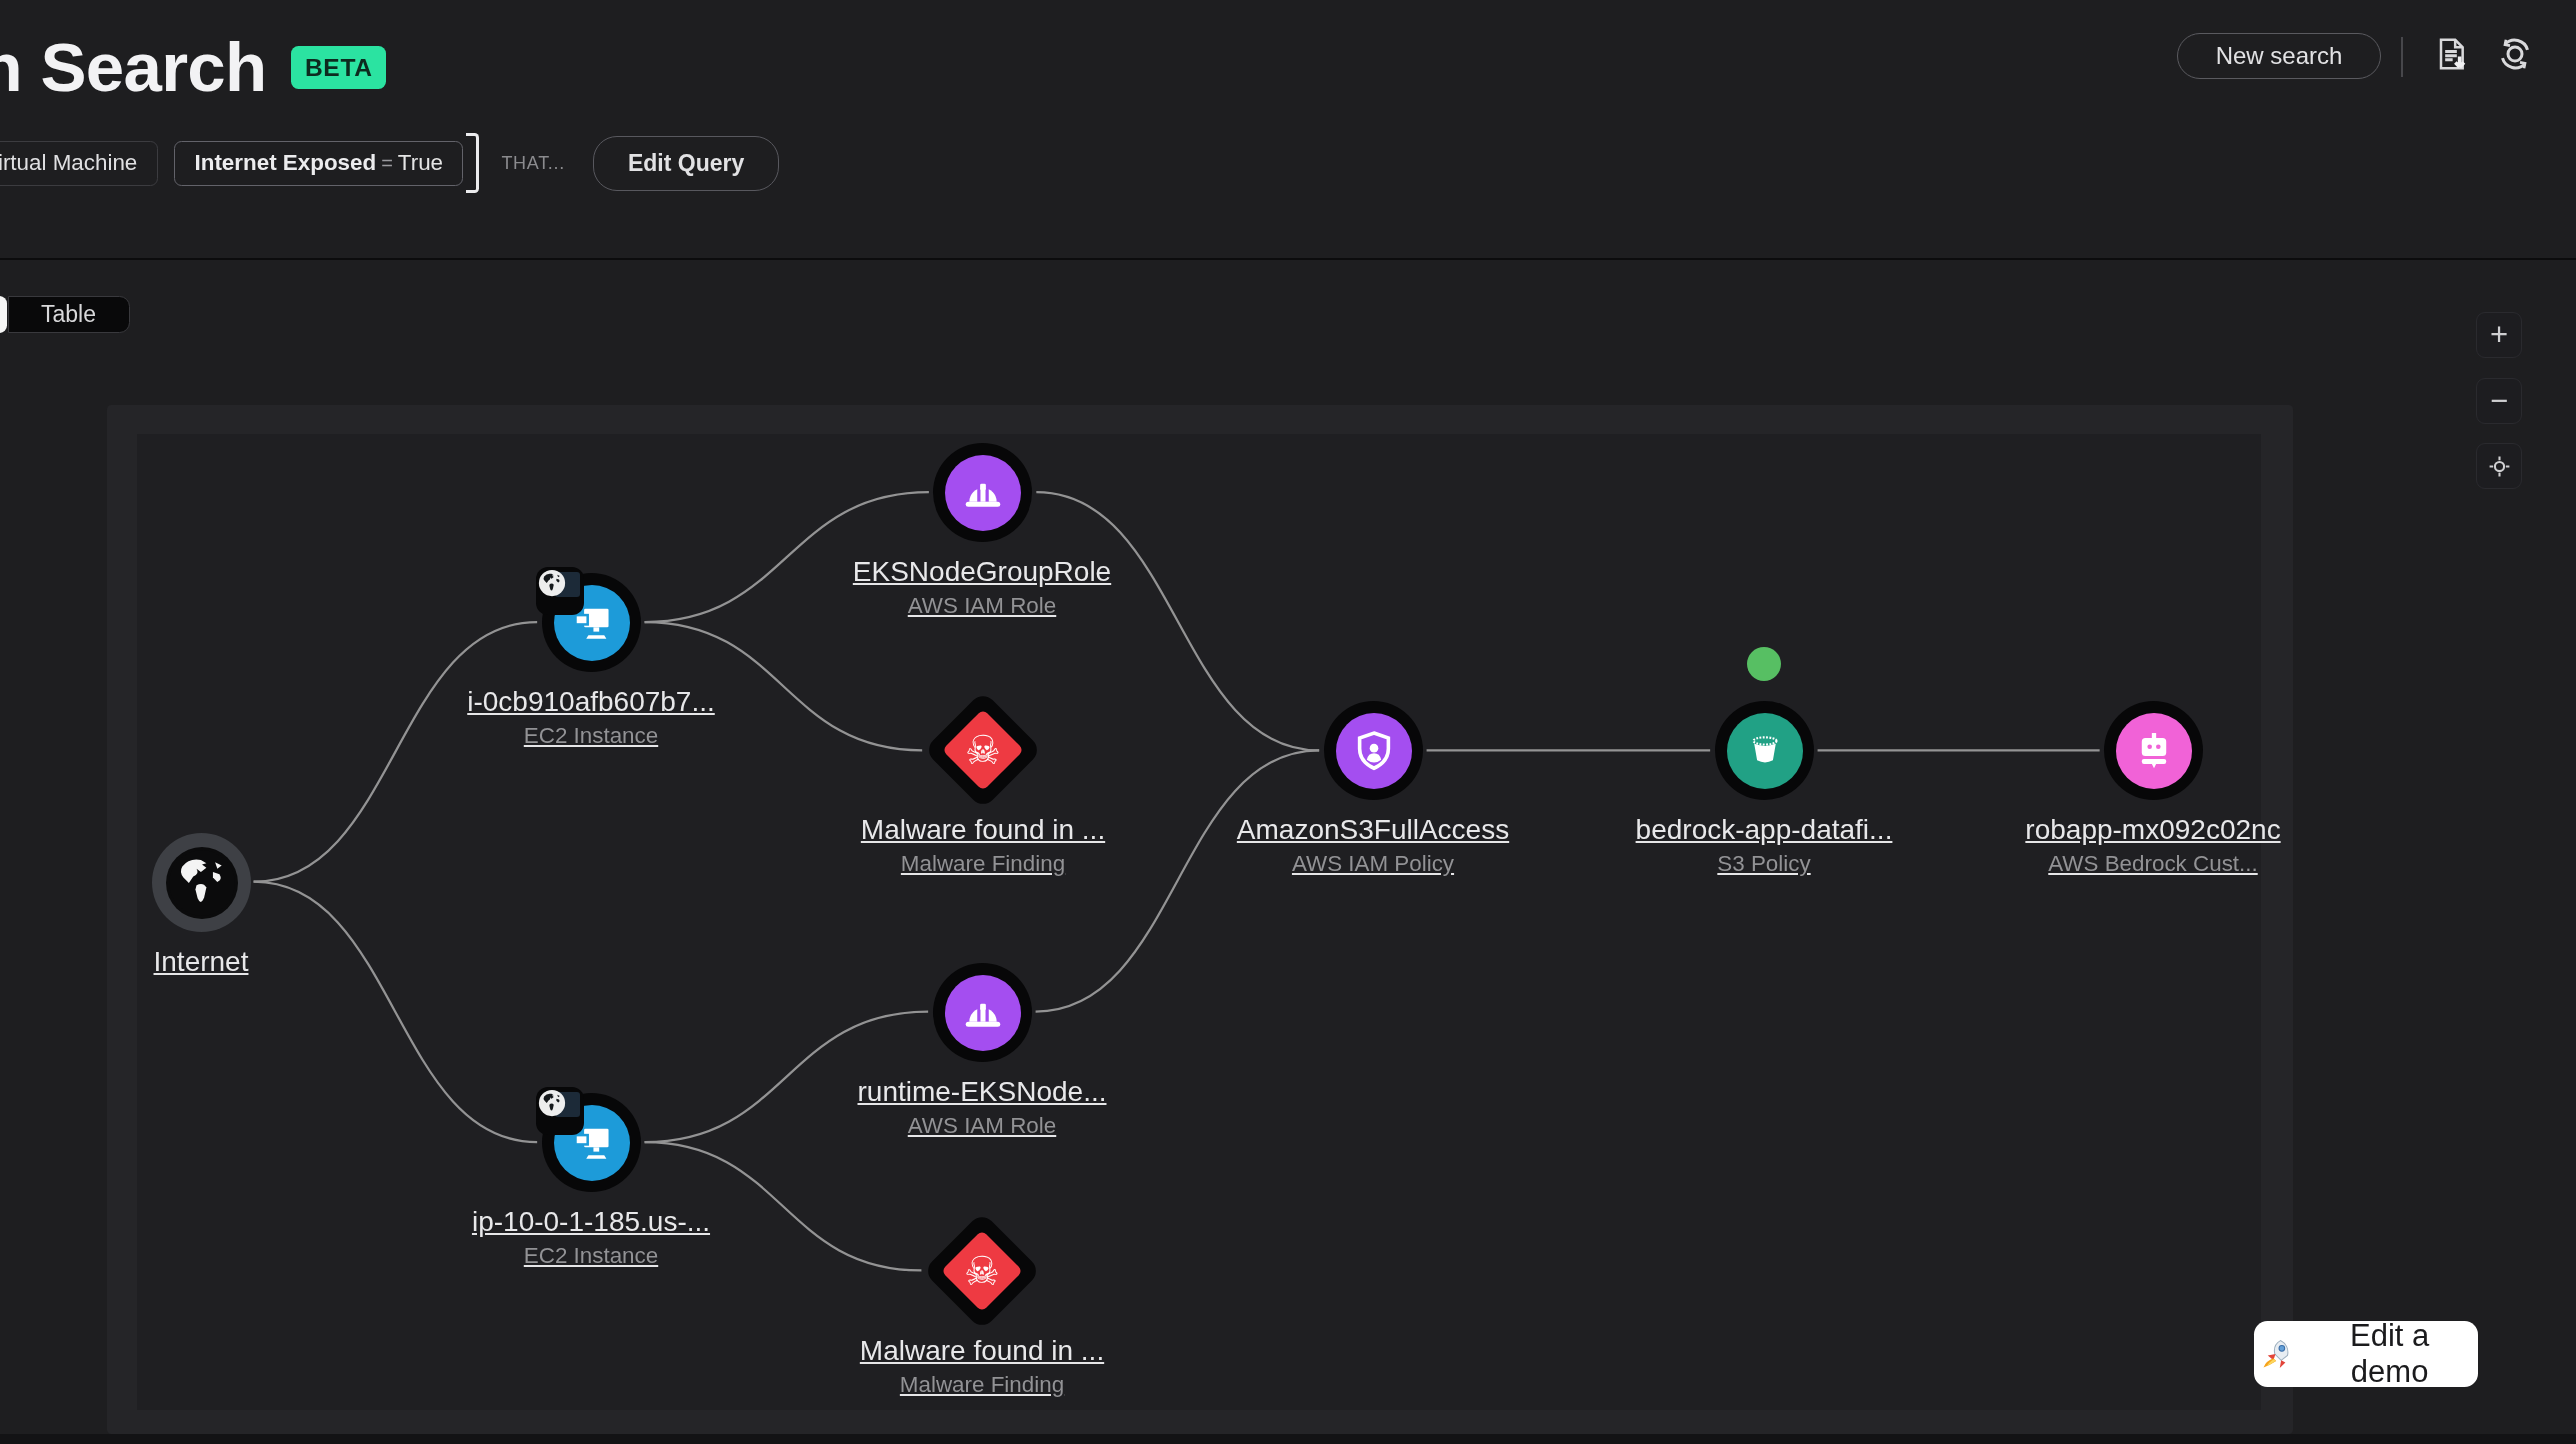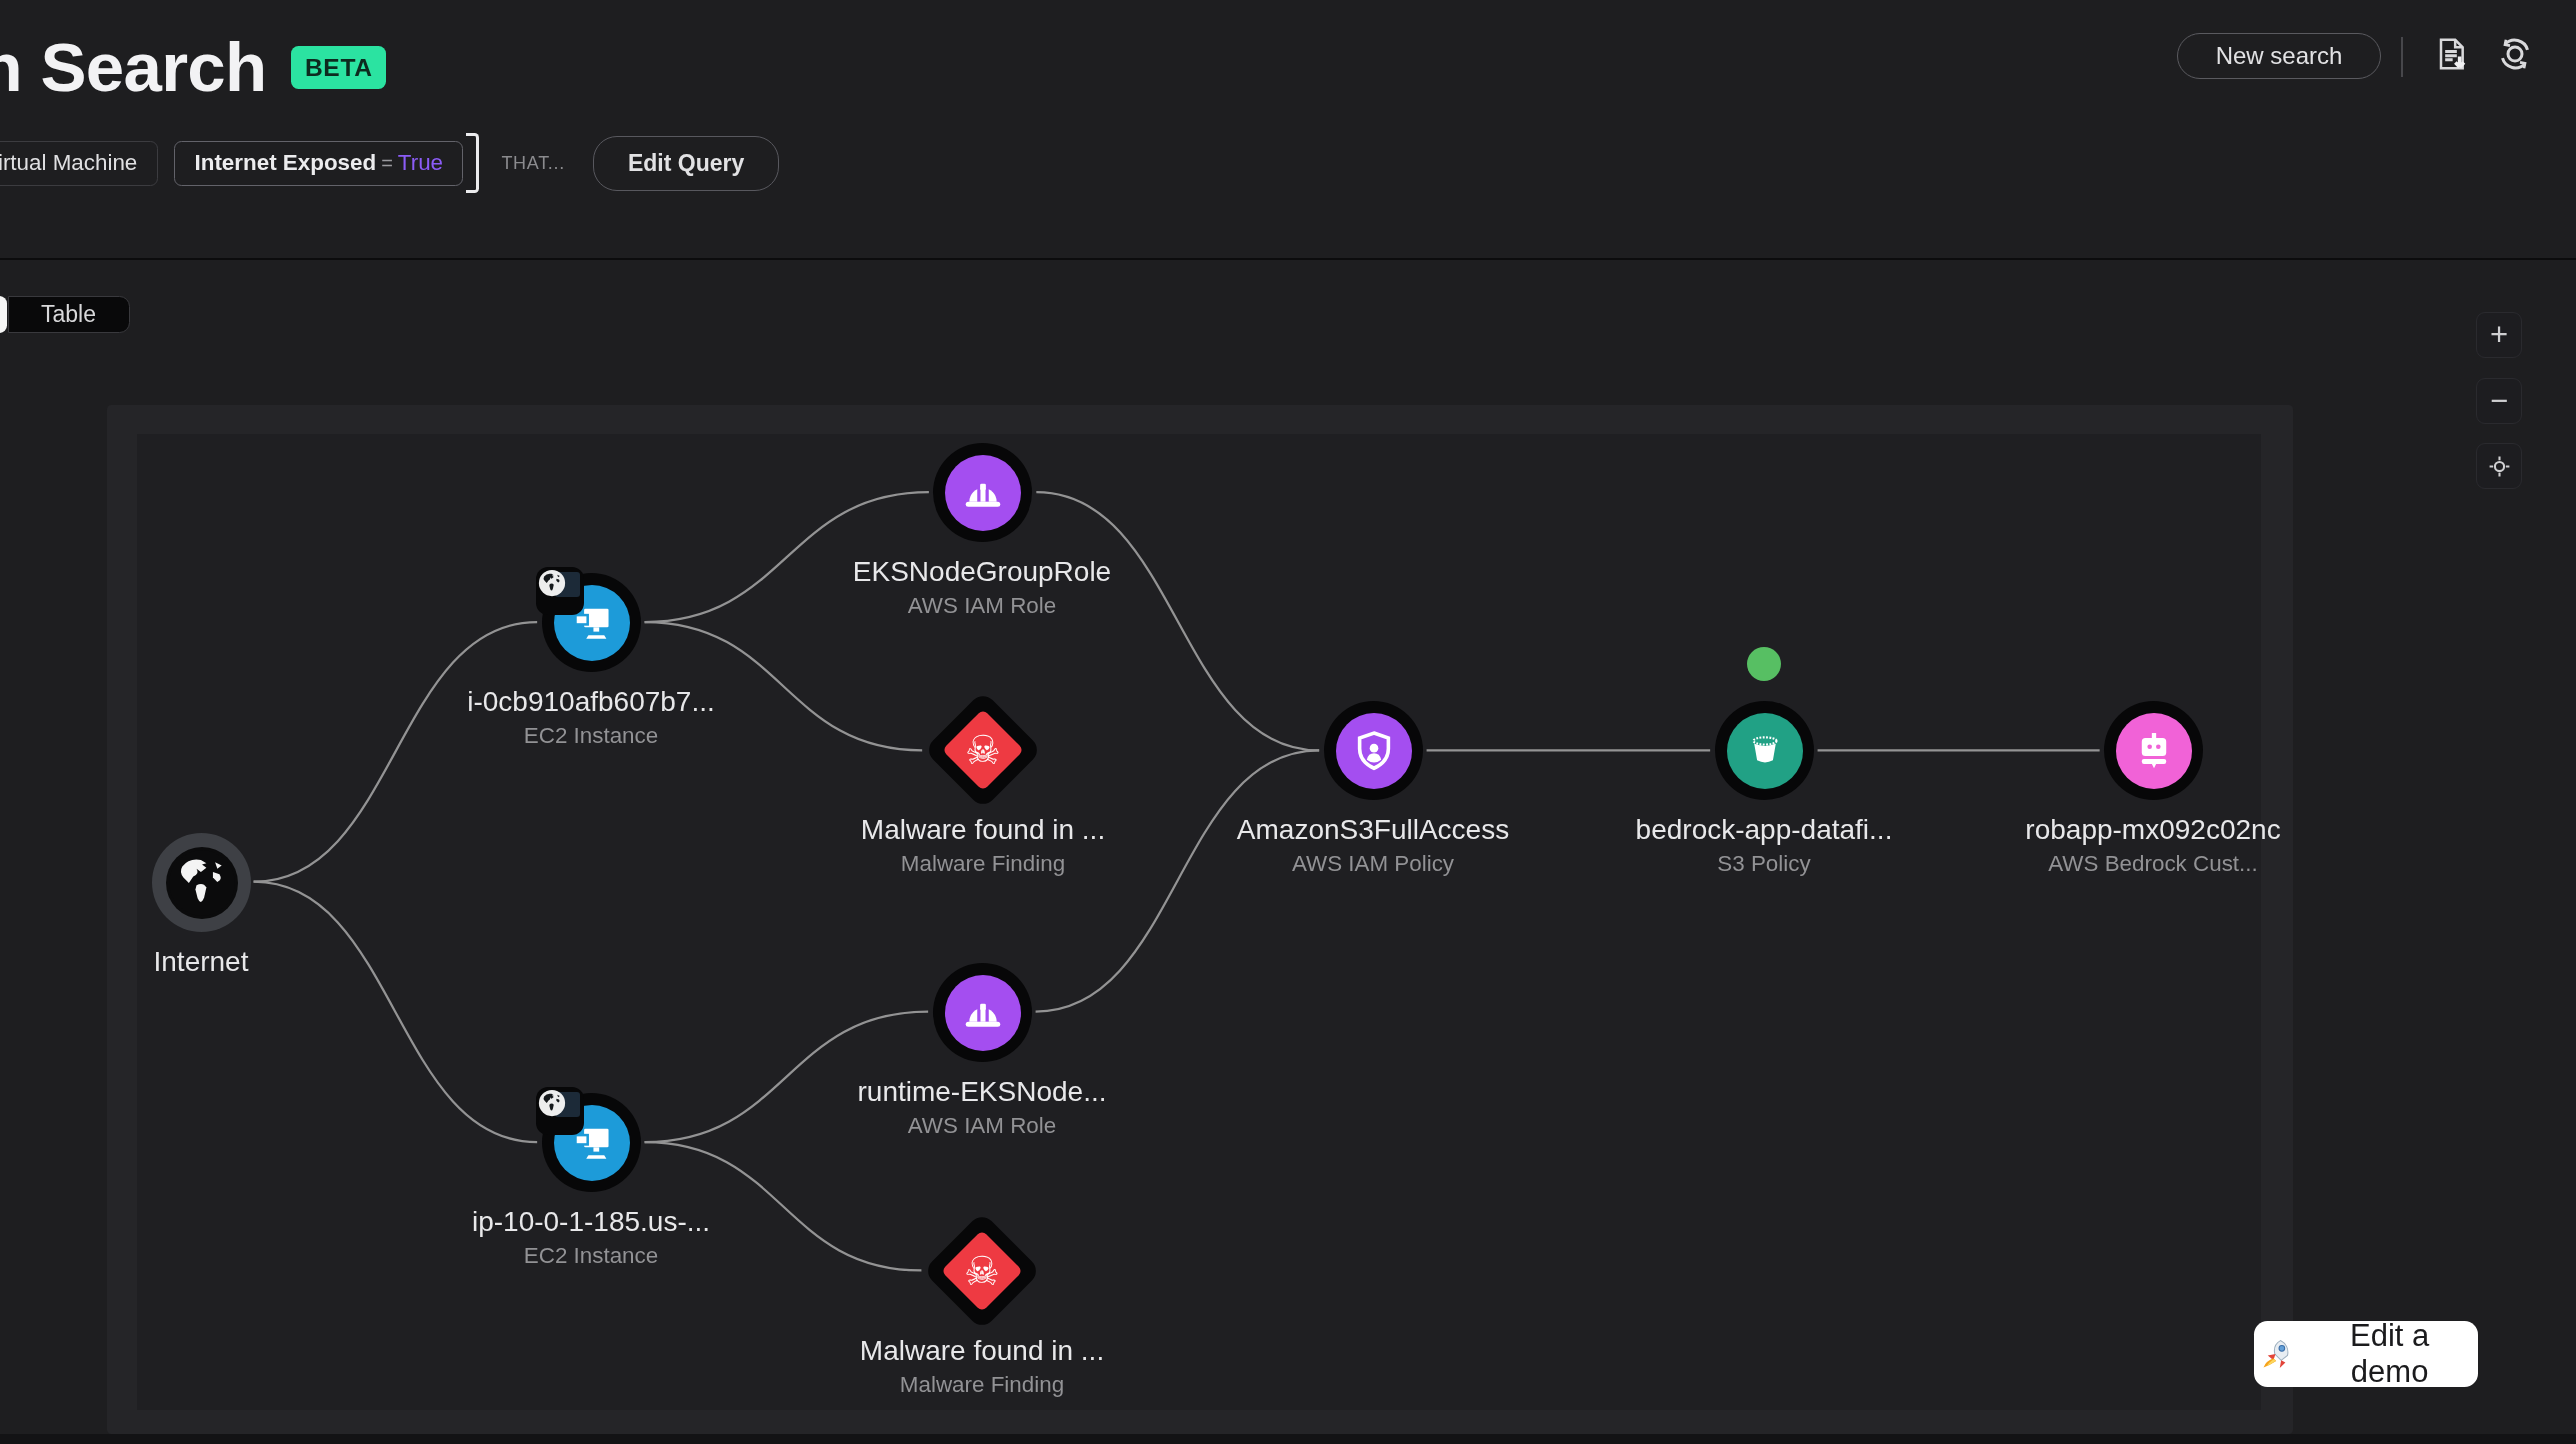--- a/index.html
+++ b/index.html
@@ -20,21 +20,21 @@
   .hdr-icon.export{left:2431px;}
   .hdr-icon.refresh{left:2495px;}
   
   .query-row{position:absolute;left:0;top:139px;display:flex;align-items:center;height:48px;}
   .chip{height:45px;border:1.5px solid #3c3c40;border-radius:7.5px;display:flex;align-items:center;
     padding:0 19.4px;font-size:22.4px;color:#e0e0e2;background:transparent;box-sizing:border-box;white-space:nowrap;cursor:pointer;}
   .chip.type{margin-left:-37px;}
   .chip.filter{margin-left:16.4px;border-color:#63636a;gap:5px;}
   .chip .fld{font-weight:700;color:#ececee;}
   .chip .op{color:#9a9a9e;font-size:20px;}
-  .chip .val{color:#8b5cf6;}
+  .chip .val{color:#e5e5e5;}
   .bracket{width:10.4px;height:54px;border:3.7px solid #ececee;border-left:none;border-radius:0 4.5px 4.5px 0;margin-left:2.2px;}
   .that{margin-left:22.4px;font-size:18px;color:#8b8b8e;letter-spacing:0.7px;}
   .edit-query{margin-left:28px;height:55px;padding:8px 34px;border:1.5px solid #58585e;border-radius:24px;background:transparent;
     color:#e2e2e4;font-size:23px;font-weight:700;font-family:inherit;display:flex;align-items:center;cursor:pointer;box-sizing:border-box;}
   
   .divider-h{position:absolute;left:0;top:258px;width:2576px;height:2.2px;background:#0c0c0d;}
   .toggle-white{position:absolute;left:-21px;top:296px;width:28px;height:37px;background:#f5f5f5;border-radius:7.5px;cursor:pointer;}
   .toggle-table{position:absolute;left:7.5px;top:296px;width:122px;height:37px;background:#09090a;border:1.5px solid #39393d;
     border-radius:0 10.4px 10.4px 0;display:flex;align-items:center;justify-content:center;font-size:23px;color:#d8d8da;box-sizing:border-box;cursor:pointer;}
   
@@ -50,21 +50,21 @@
   .core.internet{width:72px;height:72px;background:#0b0b0c;}
   .core.internet svg{width:70px;height:70px;}
   .badge{position:absolute;left:-55px;top:-55px;width:48px;height:48px;background:#070708;border-radius:12px;}
   .badge .navy{position:absolute;right:4.5px;top:4.5px;width:25px;height:25px;background:#1c2a38;border-radius:3px;}
   .badge svg{position:absolute;left:1.5px;top:1.5px;width:28px;height:28px;}
   .diamond-outer{position:absolute;left:-42px;top:-42px;width:84px;height:84px;background:#070708;border-radius:13.4px;transform:rotate(45deg);}
   .diamond-inner{position:absolute;left:-29px;top:-29px;width:58px;height:58px;border-radius:6px;transform:rotate(45deg);
     display:flex;align-items:center;justify-content:center;}
   .skull{transform:rotate(-45deg);color:#fff;font-size:40px;line-height:1;font-family:"DejaVu Sans",sans-serif;}
   .status-dot{position:absolute;left:-17px;top:-103px;width:34px;height:34px;border-radius:50%;}
-  .nlabels{position:absolute;left:-209px;top:63px;width:418px;text-align:center;pointer-events:none;}
+  .nlabels{position:absolute;left:-209px;top:63px;width:418px;text-align:center;pointer-events:none;text-decoration:underline;}
   .nname{font-size:28px;color:#e8e8ea;line-height:34px;white-space:nowrap;}
   .nsub{font-size:22.4px;color:#929295;line-height:30px;margin-top:1.5px;white-space:nowrap;}
   
   .zoom-btn{position:absolute;left:2476px;width:46px;height:46px;background:#1d1d20;border:0.7px solid #2a2a2e;border-radius:9px;
     display:flex;align-items:center;justify-content:center;color:#cfcfd1;font-size:31px;cursor:pointer;box-sizing:border-box;}
   .zoom-btn svg{width:25px;height:25px;}
   
   .demo-btn{position:absolute;left:2254px;top:1321px;width:224px;height:66px;background:#ffffff;border:none;border-radius:13.4px;
     display:flex;align-items:center;justify-content:center;gap:13.4px;color:#1b1b1d;font-size:31px;font-family:inherit;cursor:pointer;}
   .demo-btn svg{width:34px;height:34px;}

